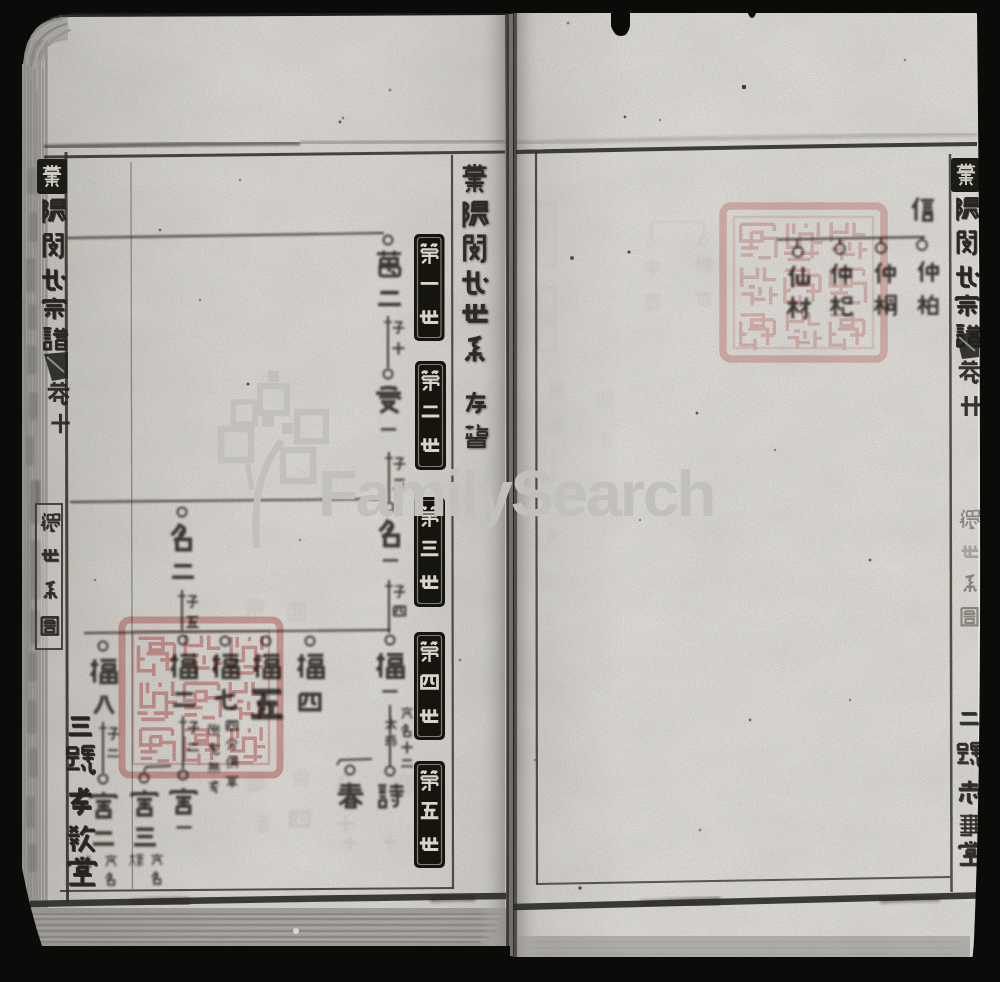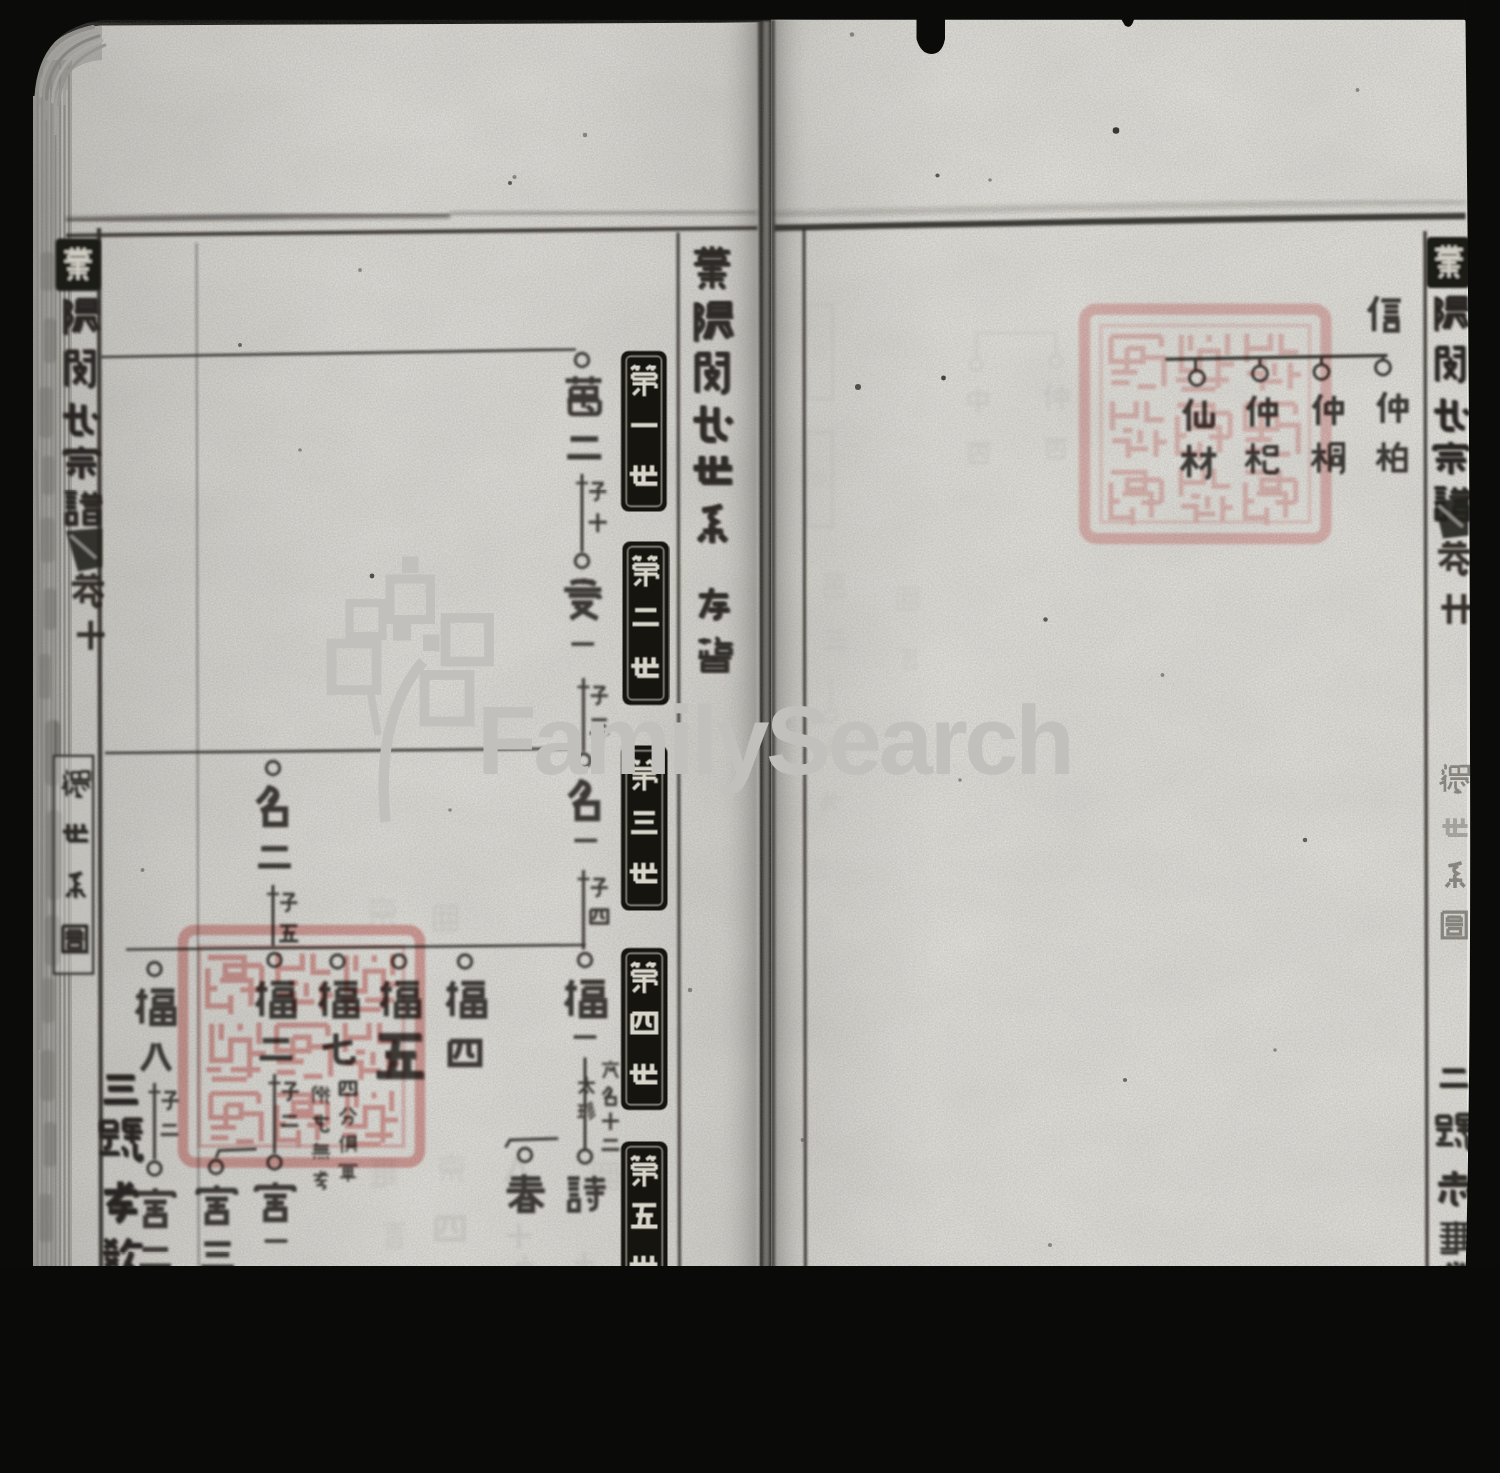--- a/index.html
+++ b/index.html
@@ -1,16 +1,16 @@
 <!DOCTYPE html>
 <html><head>
 <meta charset="utf-8">
 <style>
 html,body{margin:0;padding:0;background:#0a0a09;}
-#scan{position:relative;width:1000px;height:844px;background:#0a0a09;overflow:hidden;
+#scan{position:relative;width:1000px;height:982px;background:#0a0a09;overflow:hidden;
 font-family:"Liberation Sans",sans-serif;}
 svg{position:absolute;left:0;top:0;}
 </style>
 </head>
 <body>
 <div id="scan">
 <svg width="1000" height="982" viewBox="0 0 1000 982">
 <defs>
 <filter id="blur06">
           <feGaussianBlur stdDeviation="0.55"></feGaussianBlur>

